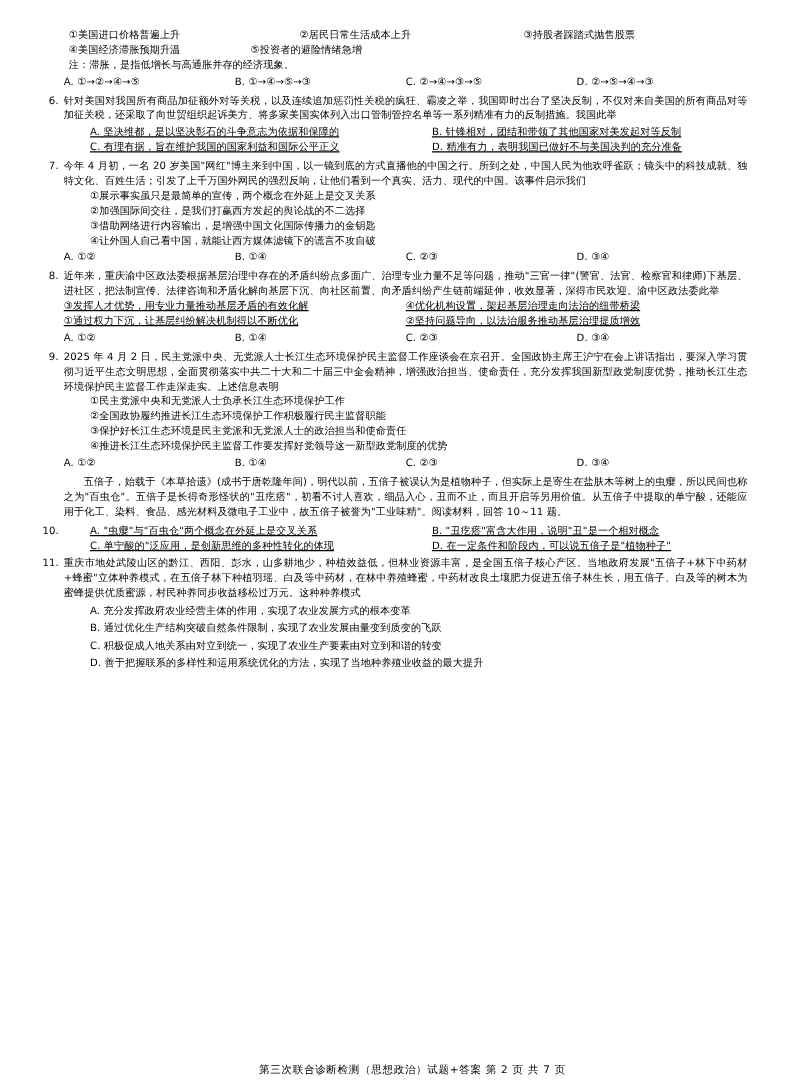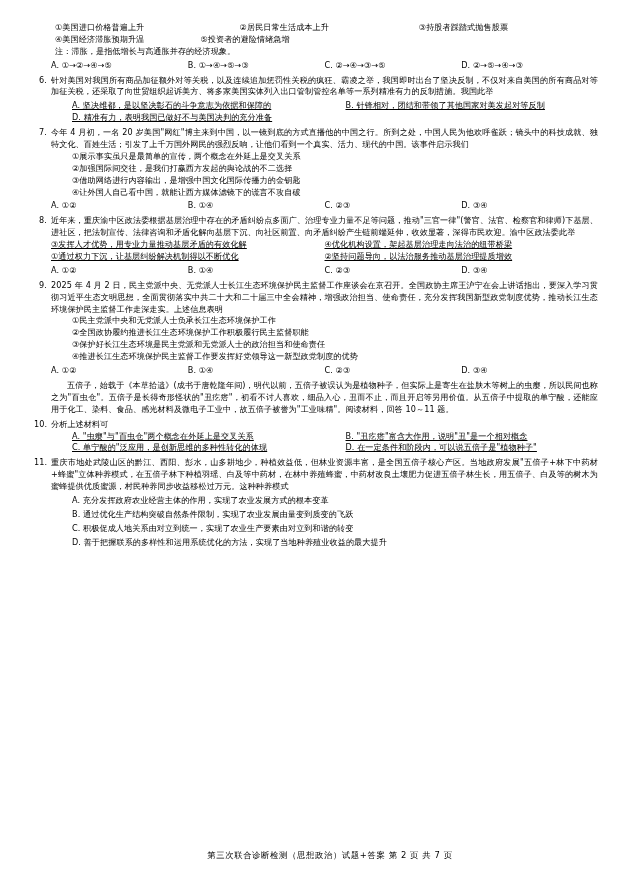--- a/index.html
+++ b/index.html
@@ -102,20 +102,21 @@
 
     <div class="row mt3">
       <div class="num">6.</div>
       <div class="body">
         <div class="line just">针对美国对我国所有商品加征额外对等关税，以及连续追加惩罚性关税的疯狂、霸凌之举，我国即时出台了坚决反制，不仅对来自美国的所有商品对等加征关税，还采取了向世贸组织起诉美方、将多家美国实体列入出口管制管控名单等一系列精准有力的反制措施。我国此举</div>
         <div class="opts o2 indent2 mt2">
           <div>A. 坚决维都，是以坚决彰石的斗争意志为依据和保障的</div>
           <div>B. 针锋相对，团结和带领了其他国家对美发起对等反制</div>
         </div>
         <div class="opts o2 indent2">
+          <div>C. 有理有据，旨在维护我国的国家利益和国际公平正义</div>
           <div>D. 精准有力，表明我国已做好不与美国决判的充分准备</div>
         </div>
       </div>
     </div>
 
     <div class="row mt3">
       <div class="num">7.</div>
       <div class="body">
         <div class="line just">今年 4 月初，一名 20 岁美国"网红"博主来到中国，以一镜到底的方式直播他的中国之行。所到之处，中国人民为他欢呼雀跃；镜头中的科技成就、独特文化、百姓生活；引发了上千万国外网民的强烈反响，让他们看到一个真实、活力、现代的中国。该事件启示我们</div>
         <div class="line indent2">①展示事实虽只是最简单的宣传，两个概念在外延上是交叉关系</div>
@@ -172,21 +173,20 @@
     <div class="row mt3">
       <div class="num"></div>
       <div class="body">
         <div class="line just" style="text-indent:16px;">五倍子，始载于《本草拾遗》(成书于唐乾隆年间)，明代以前，五倍子被误认为是植物种子，但实际上是寄生在盐肤木等树上的虫瘿，所以民间也称之为"百虫仓"。五倍子是长得奇形怪状的"丑疙瘩"，初看不讨人喜欢，细品入心，丑而不止，而且开启等另用价值。从五倍子中提取的单宁酸，还能应用于化工、染料、食品、感光材料及微电子工业中，故五倍子被誉为"工业味精"。阅读材料，回答 10～11 题。</div>
       </div>
     </div>
 
     <div class="row mt3">
       <div class="num">10.</div>
       <div class="body">
-        <div class="line">分析上述材料可</div>
         <div class="opts o2 indent2">
           <div>A. "虫瘿"与"百虫仓"两个概念在外延上是交叉关系</div>
           <div>B. "丑疙瘩"富含大作用，说明"丑"是一个相对概念</div>
         </div>
         <div class="opts o2 indent2">
           <div>C. 单宁酸的"泛应用，是创新思维的多种性转化的体现</div>
           <div>D. 在一定条件和阶段内，可以说五倍子是"植物种子"</div>
         </div>
       </div>
     </div>

